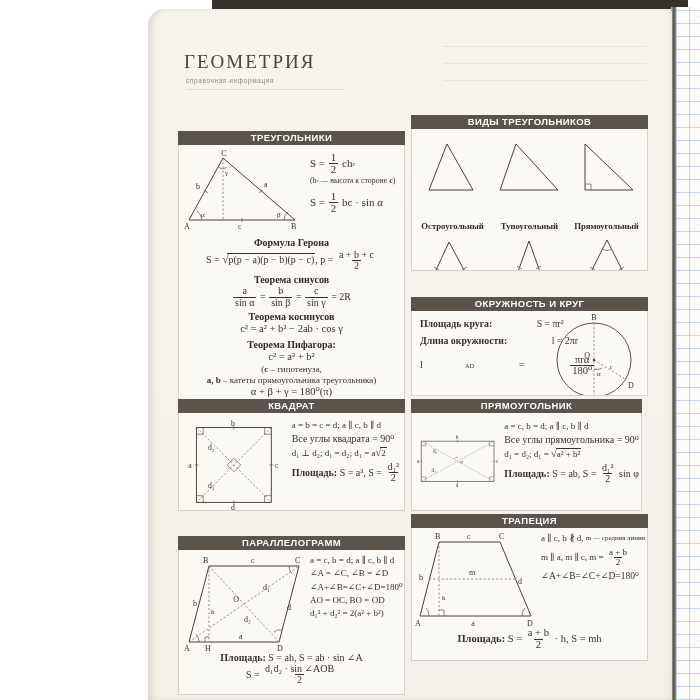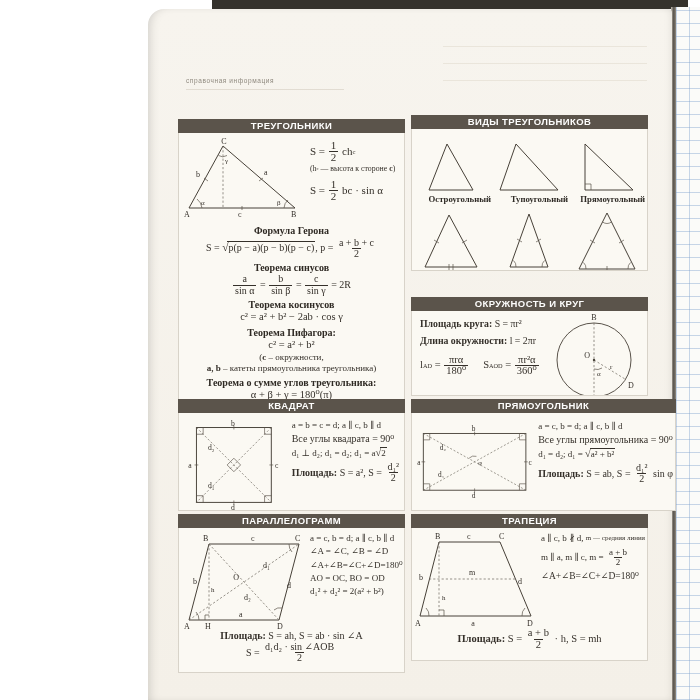--- a/index.html
+++ b/index.html
@@ -25,26 +25,26 @@
 
   .title{position:absolute;left:36px;top:42px;font-family:"Liberation Serif","DejaVu Serif",serif;
     font-size:19px;letter-spacing:2px;color:#4a443d;}
   .subtitle{position:absolute;left:38px;top:68px;font-size:6.5px;letter-spacing:.6px;color:#8f897f;
     padding-bottom:5px;border-bottom:1px solid #e2dcd2;width:158px;}
   .name-lines{position:absolute;left:295px;top:37px;width:204px;}
   .name-lines i{display:block;height:1px;background:#eae5db;margin-bottom:16px;}
 
   .content{position:absolute;left:30px;top:106px;width:470px;height:546px;}
   .sec{position:absolute;}
-  .sec-tri{left:0;top:4px;width:227px;height:333px;}
+  .sec-tri{left:0;top:16px;width:227px;height:333px;}
   .sec-square{left:0;top:284px;width:227px;height:112px;}
-  .sec-para{left:0;top:399px;width:227px;height:159px;}
+  .sec-para{left:0;top:421px;width:227px;height:159px;}
   .sec-types{left:233px;top:0;width:237px;height:156px;}
   .sec-circle{left:233px;top:182px;width:237px;height:99px;}
-  .sec-rect{left:233px;top:284px;width:265px;height:112px;border-radius:14px;}
+  .sec-rect{left:233px;top:284px;width:231px;height:112px;border-radius:14px;}
   .sec-trap{left:233px;top:399px;width:237px;height:147px;}
 
   .hdr{height:14px;line-height:14px;background:#5b544b;color:#fdfdfc;text-align:center;
     font-size:9.5px;font-weight:bold;letter-spacing:.4px;}
   .box{border:1px solid #d8d3c9;border-top:none;background:#fbf9f3;box-sizing:border-box;
     height:calc(100% - 14px);overflow:hidden;position:relative;}
 
   
   .fx{display:flex;align-items:center;white-space:pre;
     font-family:"Liberation Serif","DejaVu Serif",serif;color:#35302a;line-height:1.2;}
@@ -75,25 +75,25 @@
   .dot{fill:#474138;stroke:none;}
 
   .tri-top{display:flex;padding:3px 0 0 2px;height:86px;}
   .tri-forms{padding-left:5px;padding-top:4px;}
   .tri-forms .fx{margin-bottom:1px;}
   .mt6{margin-top:5px;}
 
   .types-box{padding:9px 2px 2px;}
   .type-row{display:flex;justify-content:space-around;}
   .type-labels{display:flex;justify-content:space-around;margin-bottom:5px;}
-  .type-label{width:78px;text-align:right;font-family:"Liberation Serif","DejaVu Serif",serif;
-    font-weight:bold;font-size:8.7px;color:#2e2a25;}
+  .type-label{width:78px;text-align:center;font-family:"Liberation Serif","DejaVu Serif",serif;
+    font-weight:bold;font-size:8.7px;color:#2e2a25;margin-top:27px;}
 
   .circle-box{padding:7px 6px 2px 8px;}
-  .circle-box .fx{margin-bottom:5px;}
+  .circle-box .fx{margin-bottom:5px;gap:42px;}
   .arcrow{margin-top:8px;}
   .circle-fig{position:absolute;right:3px;top:1px;}
 
   .square-box{display:flex;padding:3px 2px 2px 4px;}
   .sq-txt,.rect-txt{padding-left:5px;padding-top:4px;}
   .sq-txt .fx,.rect-txt .fx{margin-bottom:2px;}
   .rect-box{display:flex;padding:4px 2px 2px 4px;}
   .area-line{margin-top:3px;}
 
   .para-top,.trap-top{display:flex;padding:2px 0 0 2px;}
@@ -103,20 +103,21 @@
 </style>
 </head>
 <body>
 
 <div class="photo">
   <div class="top-strip"></div>
   <div class="grid-paper"></div>
   <div class="page-edge"></div>
 
   <div class="page">
+    <div class="title">ГЕОМЕТРИЯ</div>
     <div class="subtitle">справочная информация</div>
     <div class="name-lines">
         <i></i>
         <i></i>
         <i></i>
       </div>
 
     <div class="content">
 
       <section class="sec sec-tri">
@@ -149,23 +150,22 @@
             </div>
           </div>
           <div class="ft">Формула Герона</div>
           <div class="fx center f10"><span>S = </span><span class="sqrt"><span class="rad">√</span><span class="bar">p(p − a)(p − b)(p − c)</span></span><span>, p = </span><span class="frac"><span class="fn">a + b + c</span><span class="fd">2</span></span></div>
           <div class="ft">Теорема синусов</div>
           <div class="fx center f10"><span class="frac"><span class="fn">a</span><span class="fd">sin α</span></span><span> = </span><span class="frac"><span class="fn">b</span><span class="fd">sin β</span></span><span> = </span><span class="frac"><span class="fn">c</span><span class="fd">sin γ</span></span><span> = 2R</span></div>
           <div class="ft">Теорема косинусов</div>
           <div class="fx center f105"><span>c² = a² + b² − 2ab · cos γ</span></div>
           <div class="ft">Теорема Пифагора:</div>
           <div class="fx center f105"><span>c² = a² + b²</span></div>
-          <div class="fx center f9"><span>(</span><span class="fb">c</span><span> – окружности,</span></div>
+          <div class="fx center f9"><span>(</span><span class="fb">c</span><span> – гипотенуза,</span></div>
           <div class="fx center f9"><span class="fb">a, b</span><span> – катеты прямоугольника треугольника)</span></div>
-          <div class="ft">Теорема о сумме углов треугольника:</div>
           <div class="fx center f105"><span>α + β + γ = 180⁰(π)</span></div>
         </div>
       </section>
 
       <section class="sec sec-types">
         <div class="hdr">ВИДЫ ТРЕУГОЛЬНИКОВ</div>
         <div class="box types-box">
           <div class="type-row">
             <svg width="76" height="56" viewBox="0 0 76 56">
               <polygon class="ln" points="14,52 32,6 58,52"></polygon>

